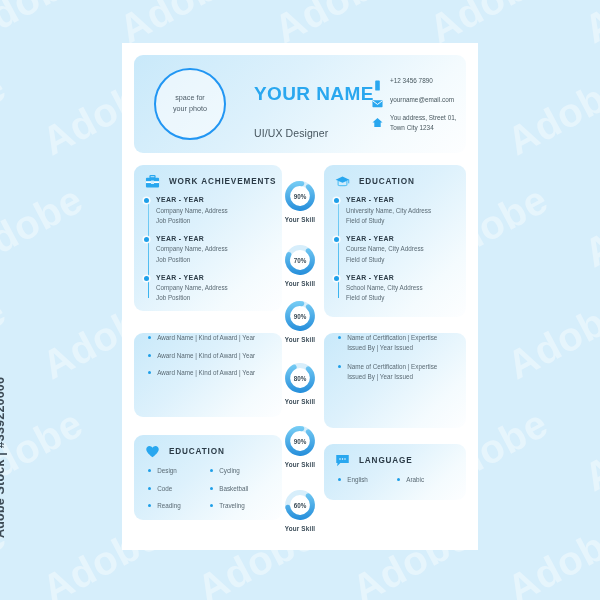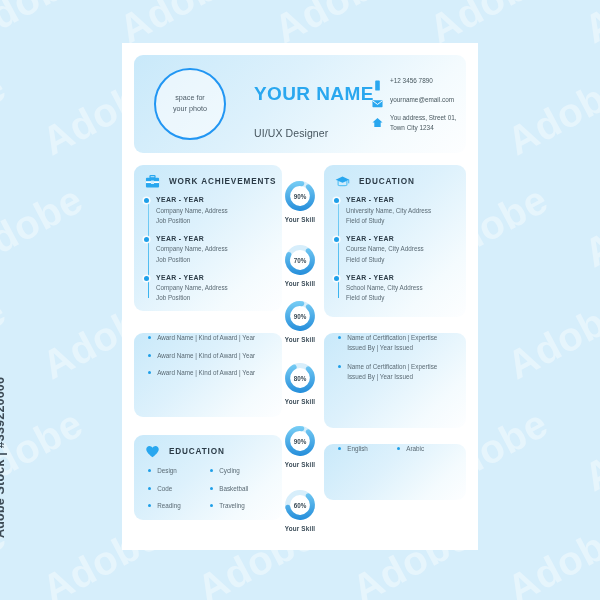--- a/index.html
+++ b/index.html
@@ -393,20 +393,31 @@
         </div>
         <div class="bl-item">
           <span class="bl-dot"></span>
           <span class="bl-txt">Traveling</span>
         </div>
       </div>
     </div>
   </div>
 
   <div class="card" id="language-card" style="left:202px; top:401px; width:142px; height:56px;">
+    <div class="sec-head">
+      <span class="sec-ico">
+        <svg viewBox="0 0 24 24" width="15" height="15">
+          <path d="M2 3 H22 V16 H8.5 L3.5 21 L4 16 H2 Z" fill="#29a7ef"></path>
+          <circle cx="8" cy="9.5" r="1.2" fill="#ffffff"></circle>
+          <circle cx="12" cy="9.5" r="1.2" fill="#ffffff"></circle>
+          <circle cx="16" cy="9.5" r="1.2" fill="#ffffff"></circle>
+        </svg>
+      </span>
+      <span class="sec-title">LANGUAGE</span>
+    </div>
     <div class="bl2">
       <div>
         <div class="bl-item">
           <span class="bl-dot"></span>
           <span class="bl-txt">English</span>
         </div>
       </div>
       <div>
         <div class="bl-item">
           <span class="bl-dot"></span>

